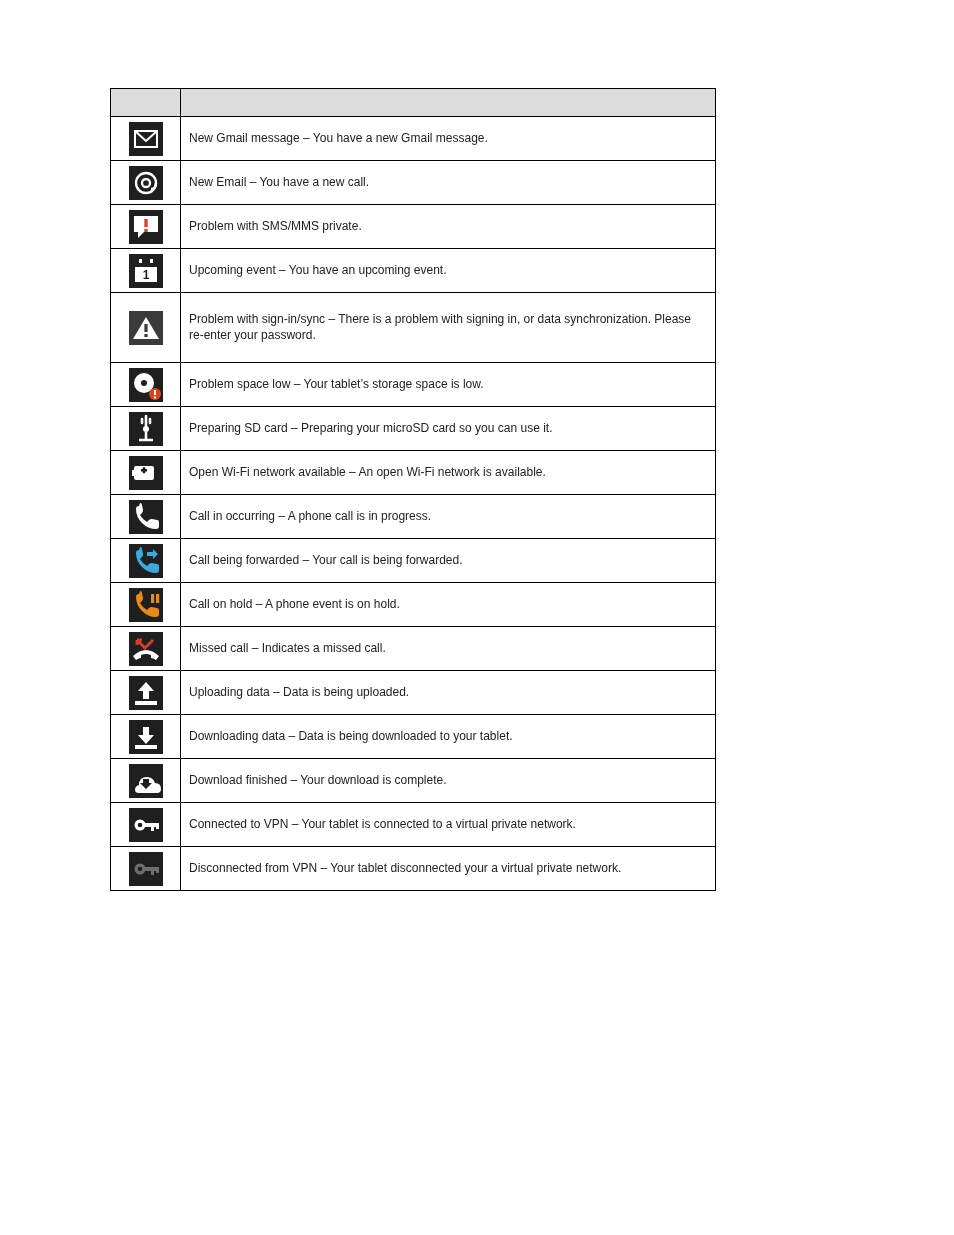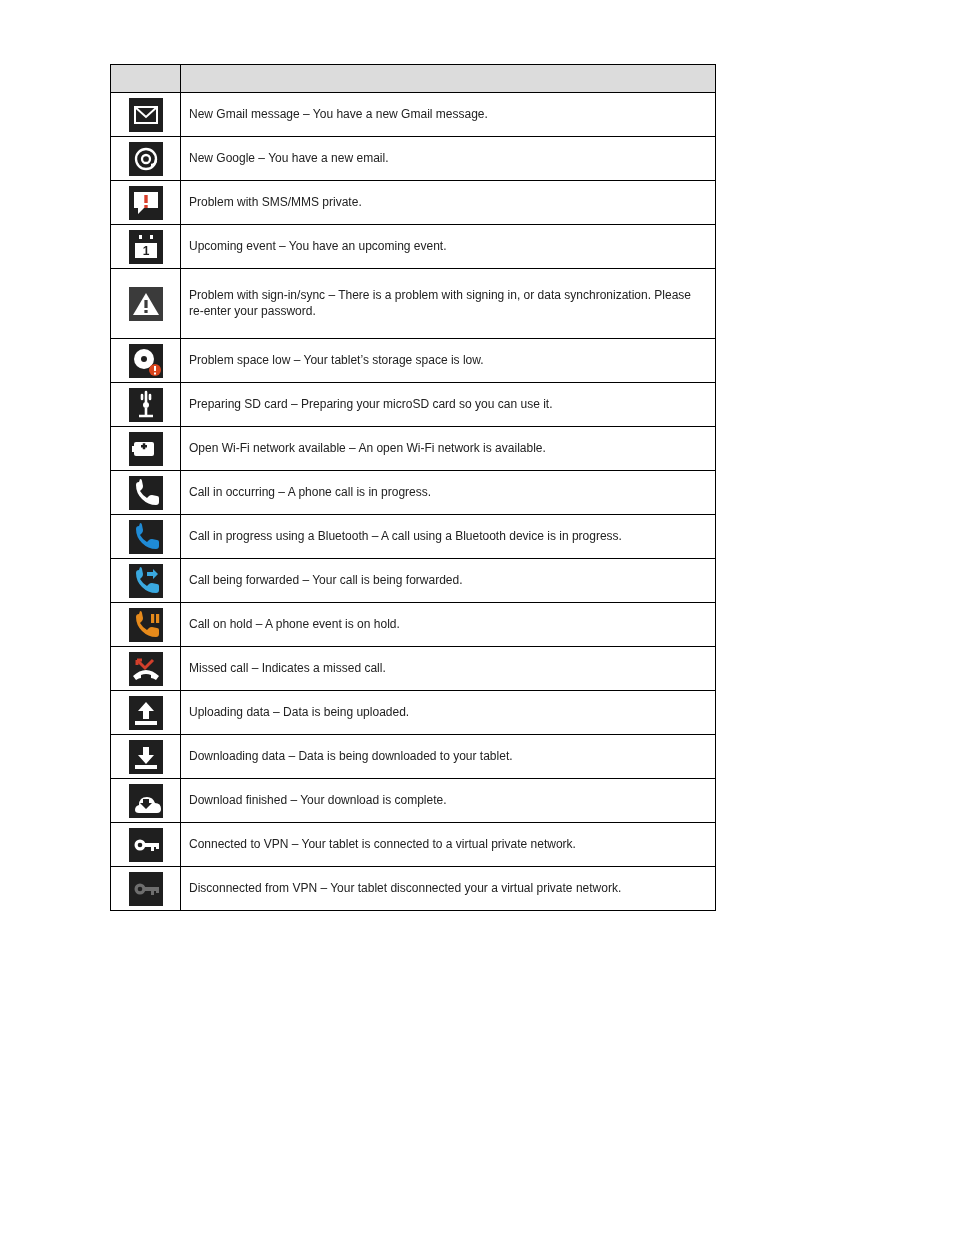--- a/index.html
+++ b/index.html
@@ -7,21 +7,21 @@
     margin: 0;
     padding: 0;
     background: #ffffff;
     font-family: "Helvetica Neue", Arial, sans-serif;
     font-size: 13px;
     color: #222;
   }
   .page {
     width: 816px;
     min-height: 1235px;
-    padding: 64px 100px 80px 110px;
+    padding: 88px 100px 80px 110px;
     position: relative;
   }
   table.icon-table {
     width: 100%;
     border-collapse: collapse;
     table-layout: fixed;
   }
   table.icon-table th, table.icon-table td {
     border: 1px solid #000;
     vertical-align: middle;
@@ -87,21 +87,21 @@
         <tr>
           <td class="icon-cell"><span class="icon-box"><svg viewBox="0 0 34 34">
                 <use href="#ic-gmail"></use>
               </svg></span></td>
           <td class="desc-cell">New Gmail message – You have a new Gmail message.</td>
         </tr>
         <tr>
           <td class="icon-cell"><span class="icon-box"><svg viewBox="0 0 34 34">
                 <use href="#ic-email-at"></use>
               </svg></span></td>
-          <td class="desc-cell">New Google – You have a new email.</td>
+          <td class="desc-cell">New Email – You have a new call.</td>
         </tr>
         <tr>
           <td class="icon-cell"><span class="icon-box"><svg viewBox="0 0 34 34">
                 <use href="#ic-sms-alert"></use>
               </svg></span></td>
           <td class="desc-cell">Problem with SMS/MMS private.</td>
         </tr>
         <tr>
           <td class="icon-cell"><span class="icon-box"><svg viewBox="0 0 34 34">
                 <use href="#ic-calendar"></use>
@@ -130,26 +130,20 @@
           <td class="icon-cell"><span class="icon-box"><svg viewBox="0 0 34 34">
                 <use href="#ic-wifi-plus"></use>
               </svg></span></td>
           <td class="desc-cell">Open Wi-Fi network available – An open Wi-Fi network is available.</td>
         </tr>
         <tr>
           <td class="icon-cell"><span class="icon-box"><svg viewBox="0 0 34 34">
                 <use href="#ic-call-white"></use>
               </svg></span></td>
           <td class="desc-cell">Call in occurring – A phone call is in progress.</td>
-        </tr>
-        <tr>
-          <td class="icon-cell"><span class="icon-box"><svg viewBox="0 0 34 34">
-                <use href="#ic-call-blue"></use>
-              </svg></span></td>
-          <td class="desc-cell">Call in progress using a Bluetooth – A call using a Bluetooth device is in progress.</td>
         </tr>
         <tr>
           <td class="icon-cell"><span class="icon-box"><svg viewBox="0 0 34 34">
                 <use href="#ic-call-fwd"></use>
               </svg></span></td>
           <td class="desc-cell">Call being forwarded – Your call is being forwarded.</td>
         </tr>
         <tr>
           <td class="icon-cell"><span class="icon-box"><svg viewBox="0 0 34 34">
                 <use href="#ic-call-hold"></use>

